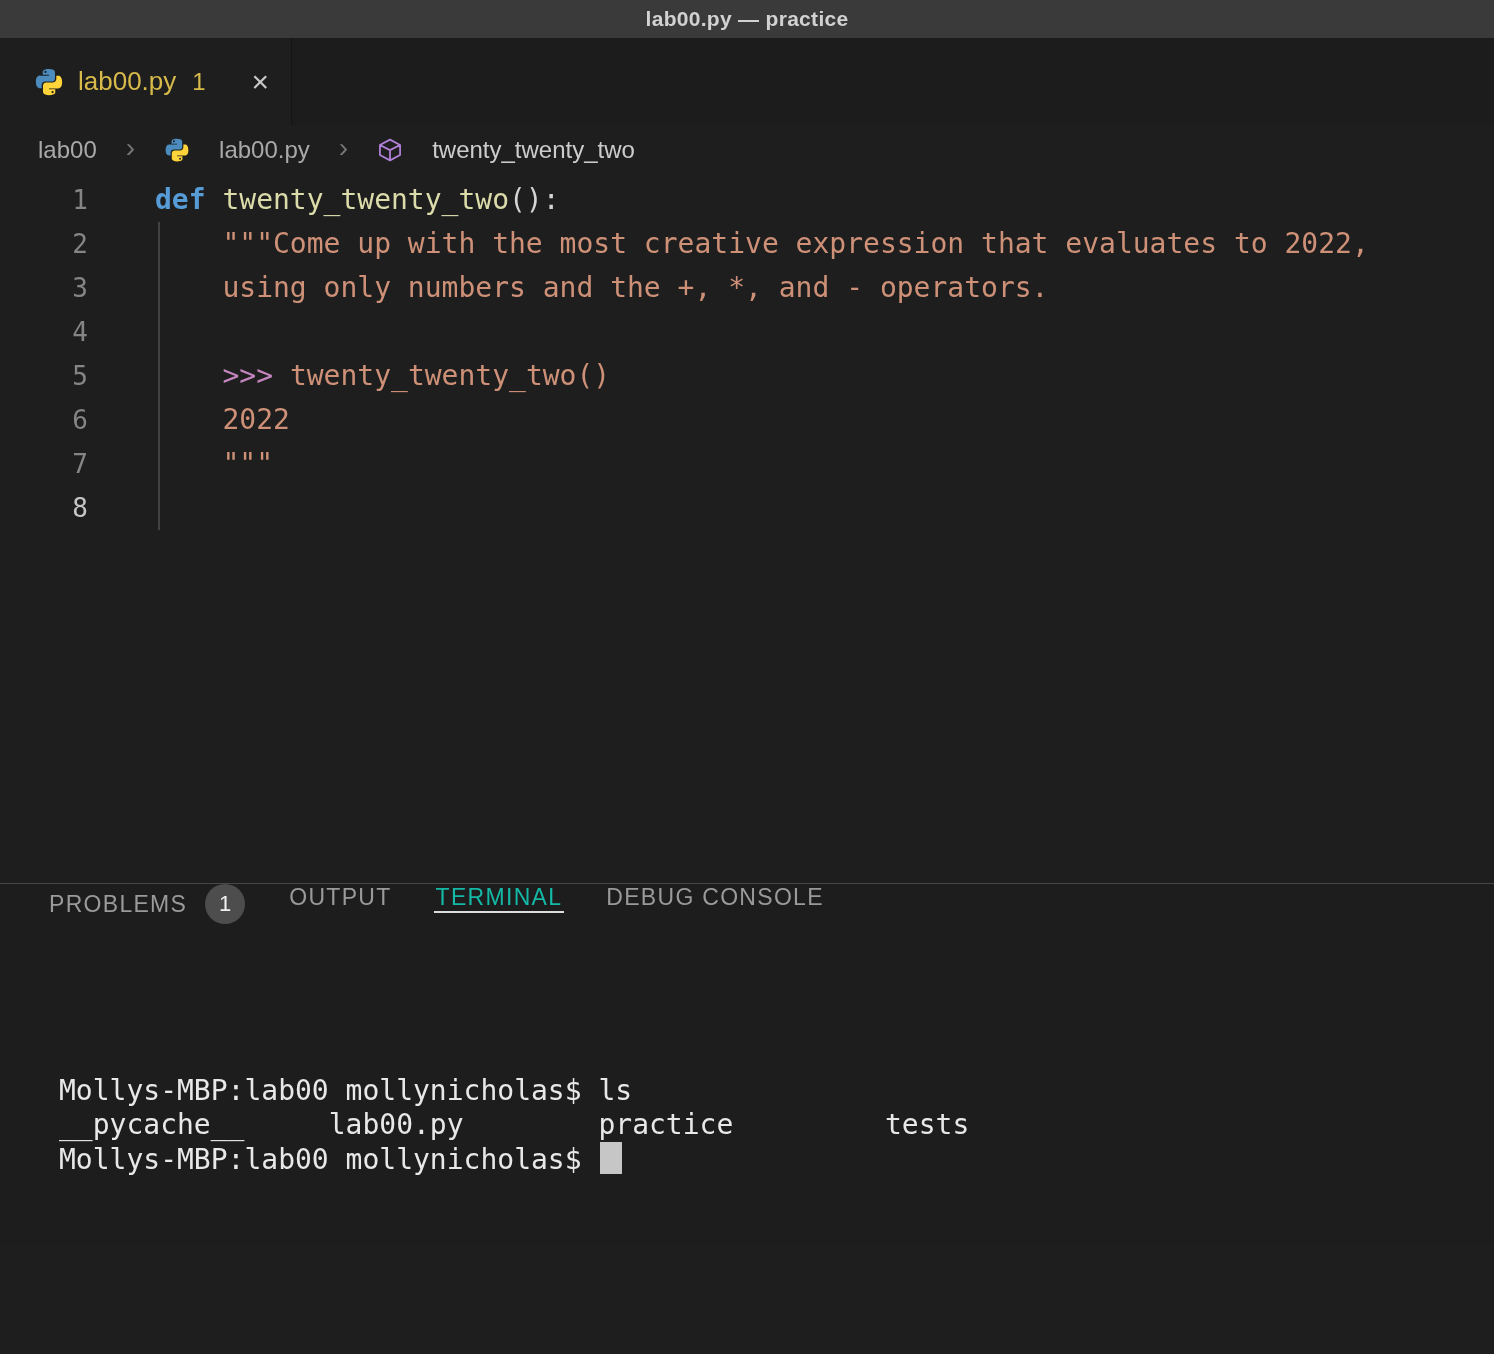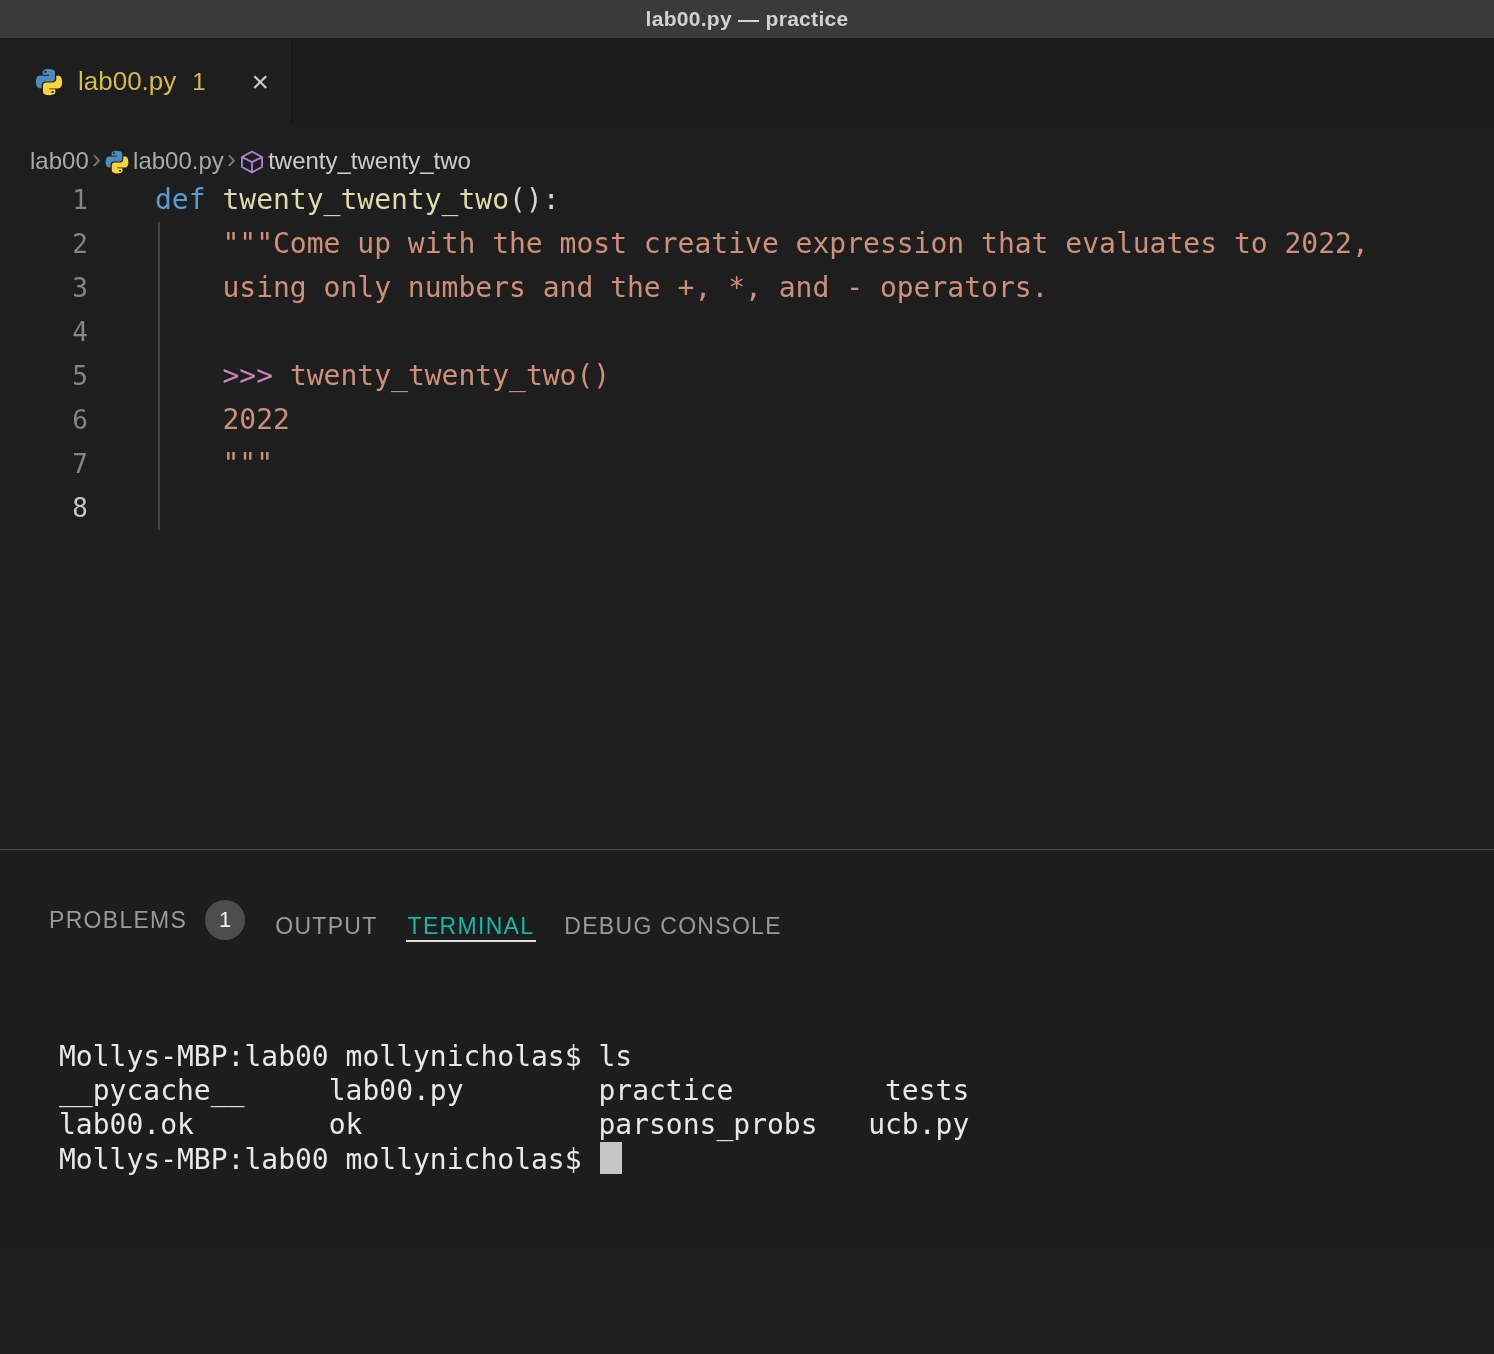--- a/index.html
+++ b/index.html
@@ -25,55 +25,55 @@
     padding:0 22px 0 34px; gap:14px; border-right:1px solid #141414;
   }
   .tab-name { color:#d7ba4a; font-size:26px; }
   .tab-badge { color:#d7ba4a; font-size:24px; margin-left:2px; }
   .tab-close { color:#c8c8c8; font-size:30px; margin-left:auto; line-height:1; cursor:default; }
 
   .icon svg { display:block; }
 
   
   .breadcrumbs {
-    flex:0 0 50px; background:#1e1e1e; display:flex; align-items:flex-end;
-    padding-left:30px; gap:3px; font-size:24px; color:#a9a9a9;
+    flex:0 0 50px; background:#1e1e1e; display:flex; align-items:center;
+    padding-left:38px; gap:29px; font-size:24px; color:#a9a9a9;
   }
   .crumb-sep { color:#767676; font-size:28px; line-height:1; transform:translateY(-2px); }
   .crumb.light { color:#cccccc; }
 
   
   .editor {
     flex:1 1 auto; position:relative; padding-top:3px;
     font-family:"DejaVu Sans Mono", monospace; overflow:hidden;
   }
   .code-line { display:flex; height:44px; line-height:44px; font-size:28px; white-space:pre; }
   .ln {
     flex:0 0 110px; text-align:right; padding-right:22px;
     color:#858585; font-size:26px;
   }
   .code-line.active .ln { color:#c6c6c6; }
   .code { padding-left:45px; color:#d4d4d4; }
   .seg-plain   { color:#d4d4d4; }
-  .seg-keyword { color:#569cd6; }
+  .seg-keyword { color:#569cd6;font-weight:bold; }
   .seg-function{ color:#dcdcaa; }
   .seg-string  { color:#ce9178; }
   .seg-doctest { color:#c586c0; }
   .seg-control { color:#c586c0; }
   .seg-missing {
     background:#535353; border-radius:2px;
     text-decoration-line:underline; text-decoration-style:wavy;
     text-decoration-color:#d7ba3d; text-decoration-thickness:3px;
     text-underline-offset:8px;
   }
   .indent-guide { position:absolute; left:158px; top:47px; width:2px; height:308px; background:#424242; }
 
   
   .panel { flex:0 0 356px; background:#1d1d1d; border-top:1px solid #474747; }
-  .panel-tabs { height:92px; display:flex; align-items:flex-end; padding-left:47px; gap:26px; }
+  .panel-tabs { height:92px; display:flex; align-items:flex-start; padding-left:47px; gap:40px; }
   .panel-tab {
     display:flex; align-items:center; gap:18px;
     font-size:23px; letter-spacing:1.3px; color:#9a9a9a;
     border-bottom:2.5px solid transparent; padding:0 2px; cursor:default;
   }
   .panel-tab.active { color:#14b8a6; border-bottom-color:#dddddd; }
   .problems-badge {
     width:40px; height:40px; border-radius:50%; background:#4d4d4d; color:#f0f0f0;
     font-size:22px; letter-spacing:0; display:flex; align-items:center; justify-content:center;
   }
@@ -156,17 +156,17 @@
       </div>
       <div class="panel-tab active">
         <span>TERMINAL</span>
       </div>
       <div class="panel-tab">
         <span>DEBUG CONSOLE</span>
       </div>
     </div>
 
     <div class="terminal">
-      <div class="terminal-line">Mollys-MBP:lab00 mollynicholas$ ls</div><div class="terminal-line">__pycache__     lab00.py        practice         tests</div><div class="terminal-line">lab00.ok        ok              parsons_probs   ucb.py</div><div class="prompt-line"><span>Mollys-MBP:lab00 mollynicholas$ </span><span class="cursor"></span></div>
+      <div class="terminal-line">Mollys-MBP:lab00 mollynicholas$ ls</div><div class="terminal-line">__pycache__     lab00.py        practice         tests</div><div class="prompt-line"><span>Mollys-MBP:lab00 mollynicholas$ </span><span class="cursor"></span></div>
     </div>
   </div>
 
 </div>
 
 </body></html>

